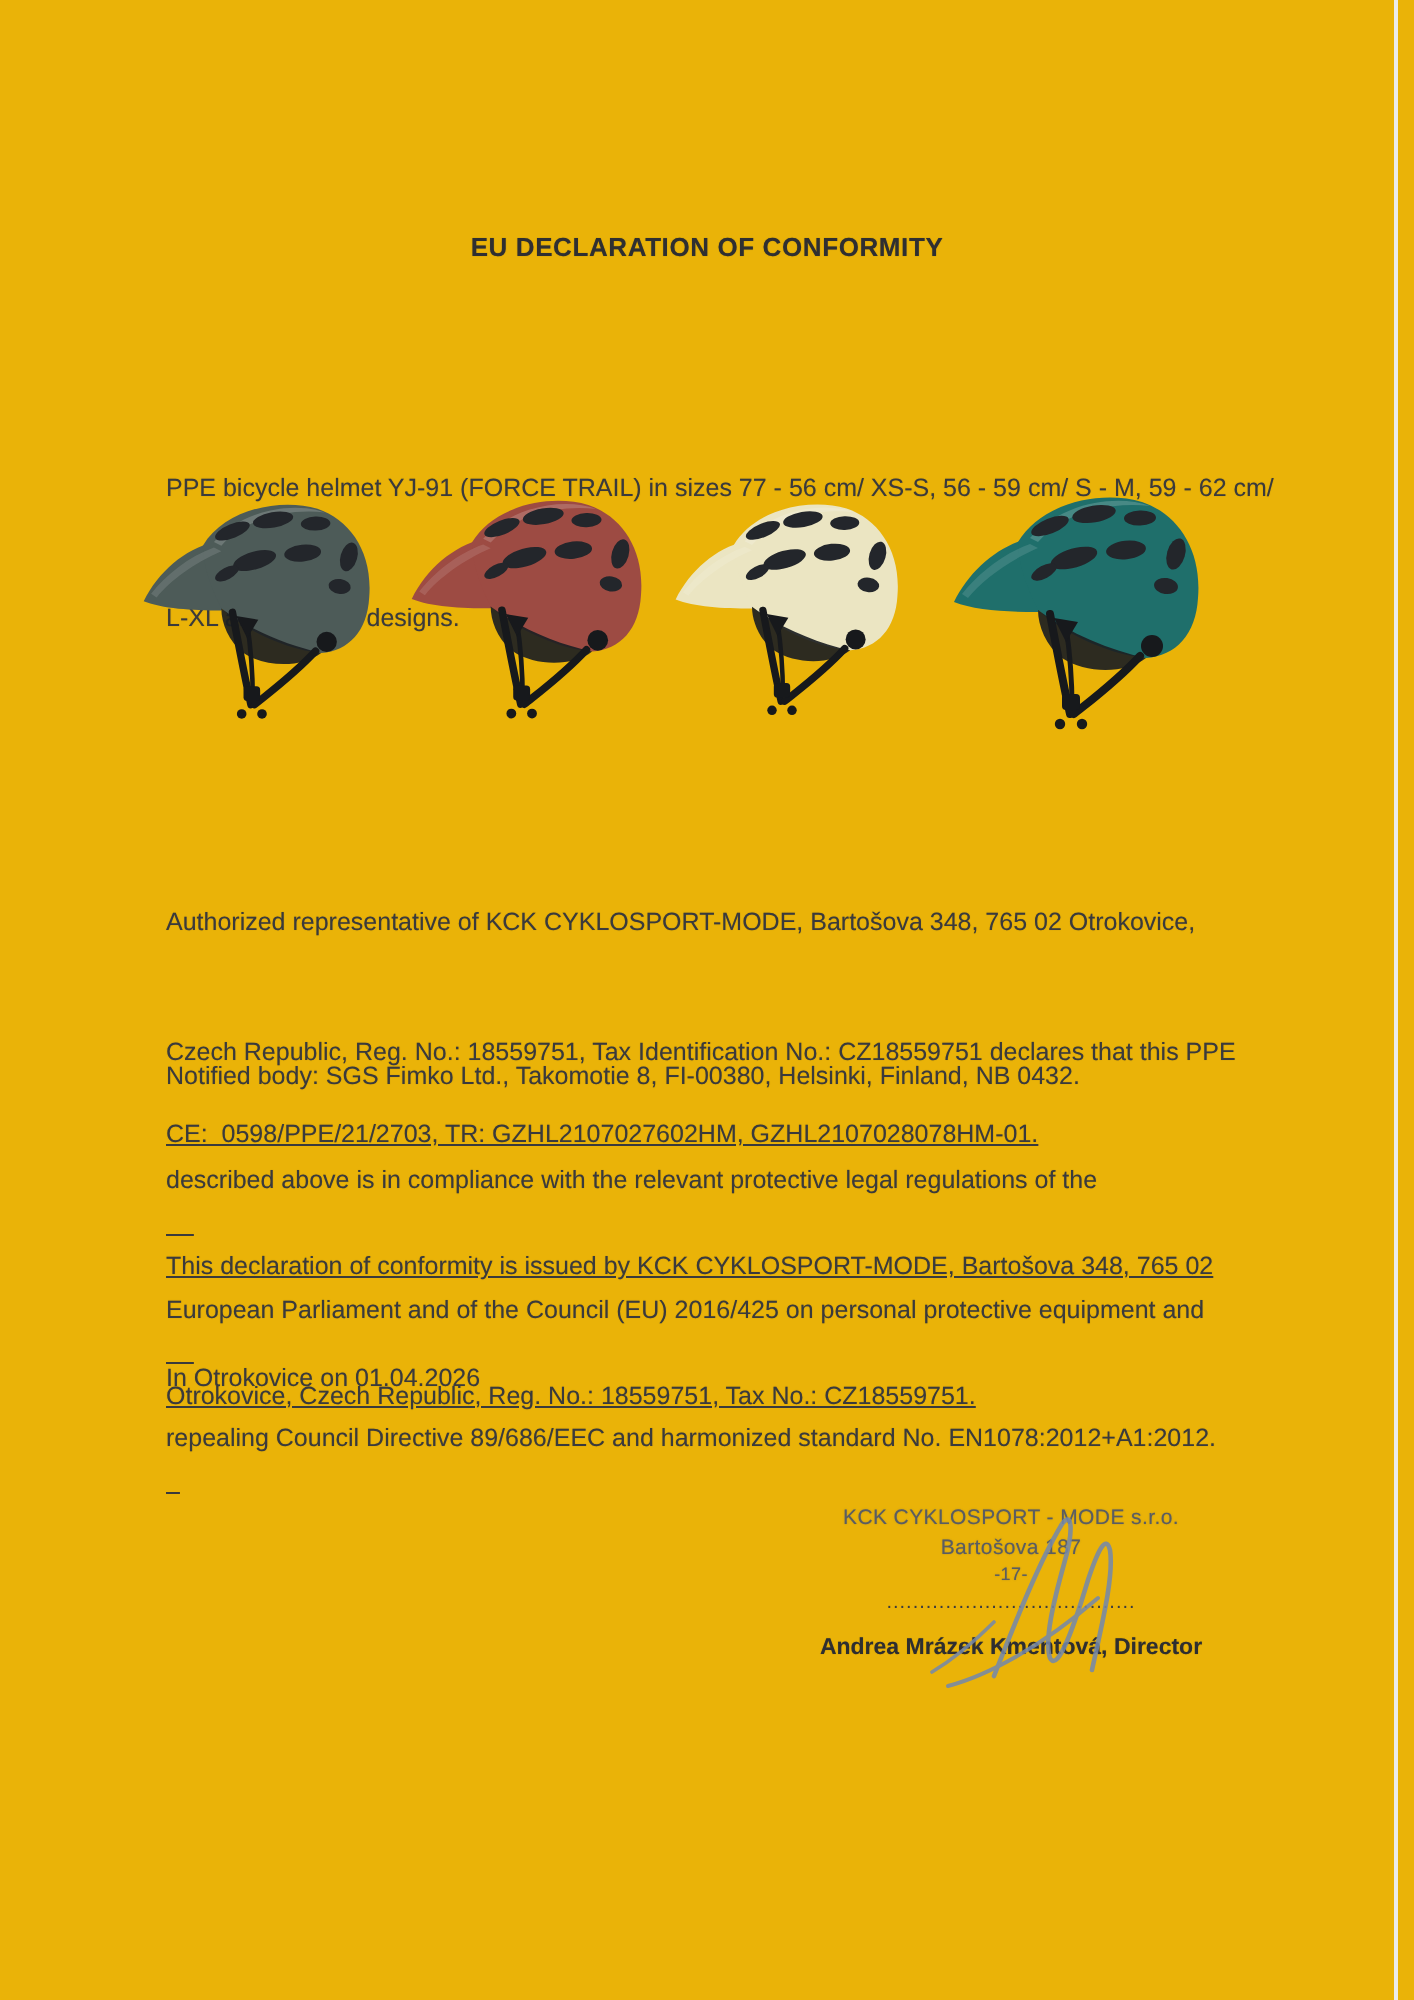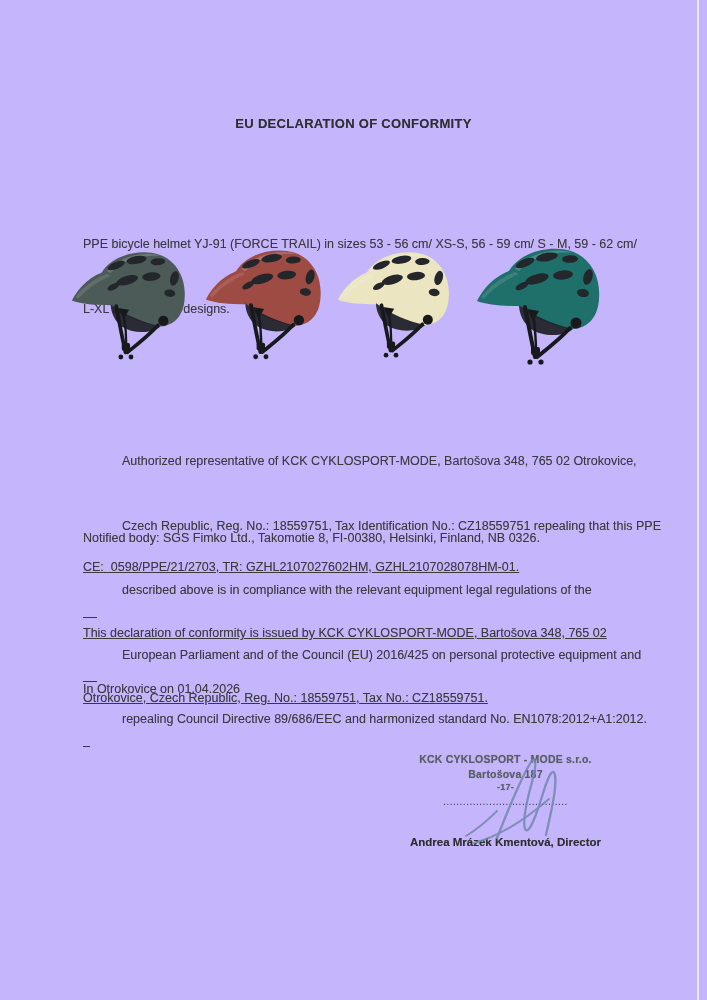--- a/index.html
+++ b/index.html
@@ -4,21 +4,21 @@
 <style>
   * { margin: 0; padding: 0; box-sizing: border-box; }
   html, body { background: #ffffff; }
   body {
     font-family: "Liberation Sans", sans-serif;
     width: 707px; height: 1000px;
     position: relative; overflow: hidden;
   }
   .page {
     position: absolute; inset: 0;
-    background: #c4b5fd;
+    background: #eab308;
     color: #3a3a3c;
   }
   .scan-edge {
     position: absolute; top: 0; bottom: 0; right: 8px;
     width: 2px; background: #ececec;
   }
   .doc-title {
     position: absolute; top: 116px; left: 0; right: 0;
     text-align: center;
     font-size: 13px; font-weight: bold; letter-spacing: .3px;
@@ -26,48 +26,48 @@
     text-shadow: 0 0 .5px rgba(47,47,49,.45);
   }
   .para {
     position: absolute; left: 83px;
     font-size: 12.5px; line-height: 21.5px;
     color: #3a3a3c;
     text-shadow: 0 0 .5px rgba(58,58,60,.35);
     white-space: pre-wrap;
   }
   .p-product   { top: 191px; }
-  .p-auth      { top: 408px; margin-left: 39px; }
+  .p-auth      { top: 408px; }
   .p-notified  { top: 528px; }
   .p-ce        { top: 557px; text-decoration: underline; }
   .p-issued    { top: 580px; text-decoration: underline; }
   .p-place     { top: 679px; }
   .helmet { position: absolute; }
   .h1 { left: 70px;  top: 247px; width: 122px; }
   .h2 { left: 204px; top: 245px; width: 124px; }
   .h3 { left: 336px; top: 247px; width: 120px; }
   .h4 { left: 475px; top: 243px; width: 132px; }
   .stamp-block {
     position: absolute; left: 403px; top: 752px; width: 205px;
     text-align: center;
   }
   .stamp-line {
-    font-size: 10.5px; font-weight: bold; line-height: 15px;
+    font-size: 10.5px; font-weight: normal; line-height: 15px;
     letter-spacing: .2px;
     color: #5a5d62;
     text-shadow: 0 0 .7px rgba(90,93,98,.55);
   }
   .stamp-number { font-size: 9px; line-height: 11px; }
   .dotted-line {
     font-size: 10px; line-height: 10px; margin-top: 4px;
     letter-spacing: .5px; color: #3c3c3e;
     overflow: hidden; white-space: nowrap;
   }
   .signatory-name {
-    margin-top: 29px;
+    margin-top: 11px;
     font-size: 11.5px; font-weight: bold;
     color: #2e2e30;
     text-shadow: 0 0 .5px rgba(46,46,48,.4);
   }
   .signature-svg {
     position: absolute; left: 440px; top: 745px;
     width: 135px; height: 105px; z-index: 5;
   }
   .hidden-defs { position: absolute; width: 0; height: 0; overflow: hidden; }
 </style>
@@ -111,21 +111,21 @@
     </g>
   </defs>
 </svg>
 
 <div class="page">
   <div class="scan-edge"></div>
 
   <div class="doc-title">EU DECLARATION OF CONFORMITY</div>
 
   <div class="para p-product">
-    <div>PPE bicycle helmet YJ-91 (FORCE TRAIL) in sizes 53 - 56 cm/ XS-S, 56 - 59 cm/ S - M, 59 - 62 cm/</div>
+    <div>PPE bicycle helmet YJ-91 (FORCE TRAIL) in sizes 77 - 56 cm/ XS-S, 56 - 59 cm/ S - M, 59 - 62 cm/</div>
     <div>L-XL and its color designs.</div>
   </div>
 
   <svg class="helmet h1" viewBox="0 0 132 124">
     <g fill="#4d5b58">
         <use href="#helmet-def"></use>
       </g>
   </svg>
   <svg class="helmet h2" viewBox="0 0 132 124">
     <g fill="#9d4b43">
@@ -138,27 +138,27 @@
       </g>
   </svg>
   <svg class="helmet h4" viewBox="0 0 132 124">
     <g fill="#1f6f6b">
         <use href="#helmet-def"></use>
       </g>
   </svg>
 
   <div class="para p-auth">
     <div>Authorized representative of KCK CYKLOSPORT-MODE, Bartošova 348, 765 02 Otrokovice,</div>
-    <div>Czech Republic, Reg. No.: 18559751, Tax Identification No.: CZ18559751 repealing that this PPE</div>
-    <div>described above is in compliance with the relevant equipment legal regulations of the</div>
+    <div>Czech Republic, Reg. No.: 18559751, Tax Identification No.: CZ18559751 declares that this PPE</div>
+    <div>described above is in compliance with the relevant protective legal regulations of the</div>
     <div>European Parliament and of the Council (EU) 2016/425 on personal protective equipment and</div>
     <div>repealing Council Directive 89/686/EEC and harmonized standard No. EN1078:2012+A1:2012.</div>
   </div>
 
-  <div class="para p-notified">Notified body: SGS Fimko Ltd., Takomotie 8, FI-00380, Helsinki, Finland, NB 0326.</div>
+  <div class="para p-notified">Notified body: SGS Fimko Ltd., Takomotie 8, FI-00380, Helsinki, Finland, NB 0432.</div>
 
   <div class="para p-ce">CE:  0598/PPE/21/2703, TR: GZHL2107027602HM, GZHL2107028078HM-01.</div>
 
   <div class="para p-issued">
     <div>This declaration of conformity is issued by KCK CYKLOSPORT-MODE, Bartošova 348, 765 02</div>
     <div>Otrokovice, Czech Republic, Reg. No.: 18559751, Tax No.: CZ18559751.</div>
   </div>
 
   <div class="para p-place">In Otrokovice on 01.04.2026</div>
 

